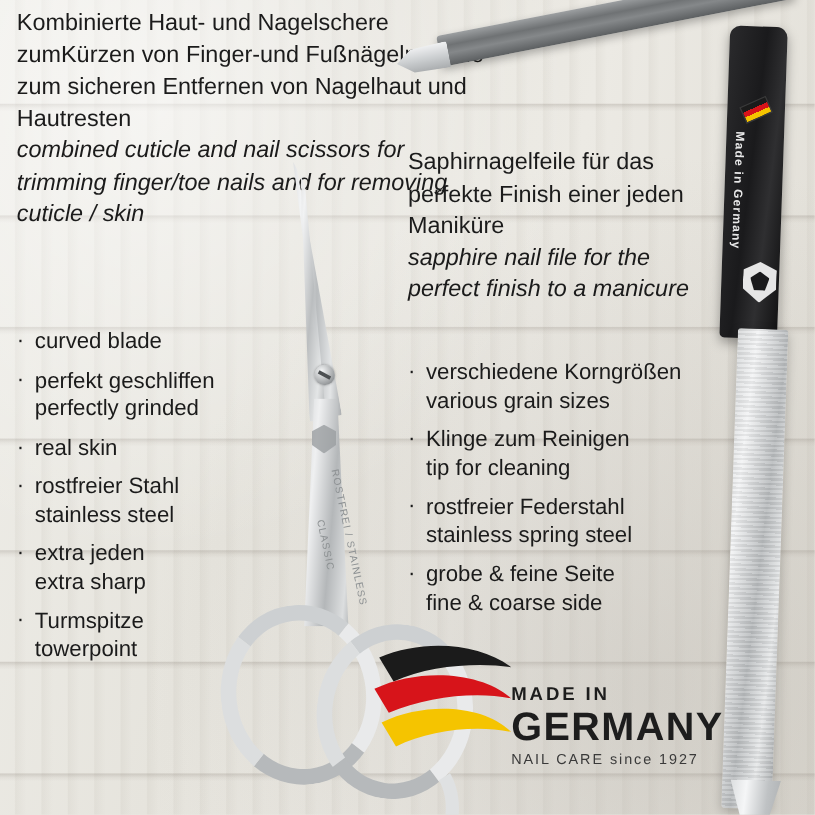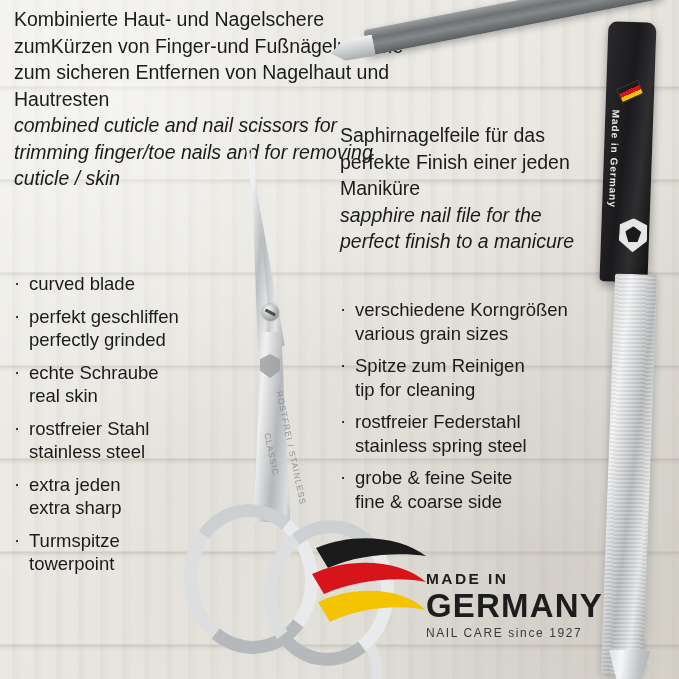--- a/index.html
+++ b/index.html
@@ -198,21 +198,20 @@
     <span class="dot">·</span>
     <span class="en">curved blade</span>
   </div>
   <div class="bullet">
     <span class="dot">·</span>
     <span class="de">perfekt geschliffen</span>
     <span class="en">perfectly grinded</span>
   </div>
   <div class="bullet">
     <span class="dot">·</span>
-    <span class="de">echte Schraube</span>
     <span class="en">real skin</span>
   </div>
   <div class="bullet">
     <span class="dot">·</span>
     <span class="de">rostfreier Stahl</span>
     <span class="en">stainless steel</span>
   </div>
   <div class="bullet">
     <span class="dot">·</span>
     <span class="de">extra jeden</span>
@@ -231,21 +230,21 @@
 </div>
 
 <div class="block bullets" id="right-bullets">
   <div class="bullet">
     <span class="dot">·</span>
     <span class="de">verschiedene Korngrößen</span>
     <span class="en">various grain sizes</span>
   </div>
   <div class="bullet">
     <span class="dot">·</span>
-    <span class="de">Spitze zum Reinigen</span>
+    <span class="de">Klinge zum Reinigen</span>
     <span class="en">tip for cleaning</span>
   </div>
   <div class="bullet">
     <span class="dot">·</span>
     <span class="de">rostfreier Federstahl</span>
     <span class="en">stainless spring steel</span>
   </div>
   <div class="bullet">
     <span class="dot">·</span>
     <span class="de">grobe &amp; feine Seite</span>

